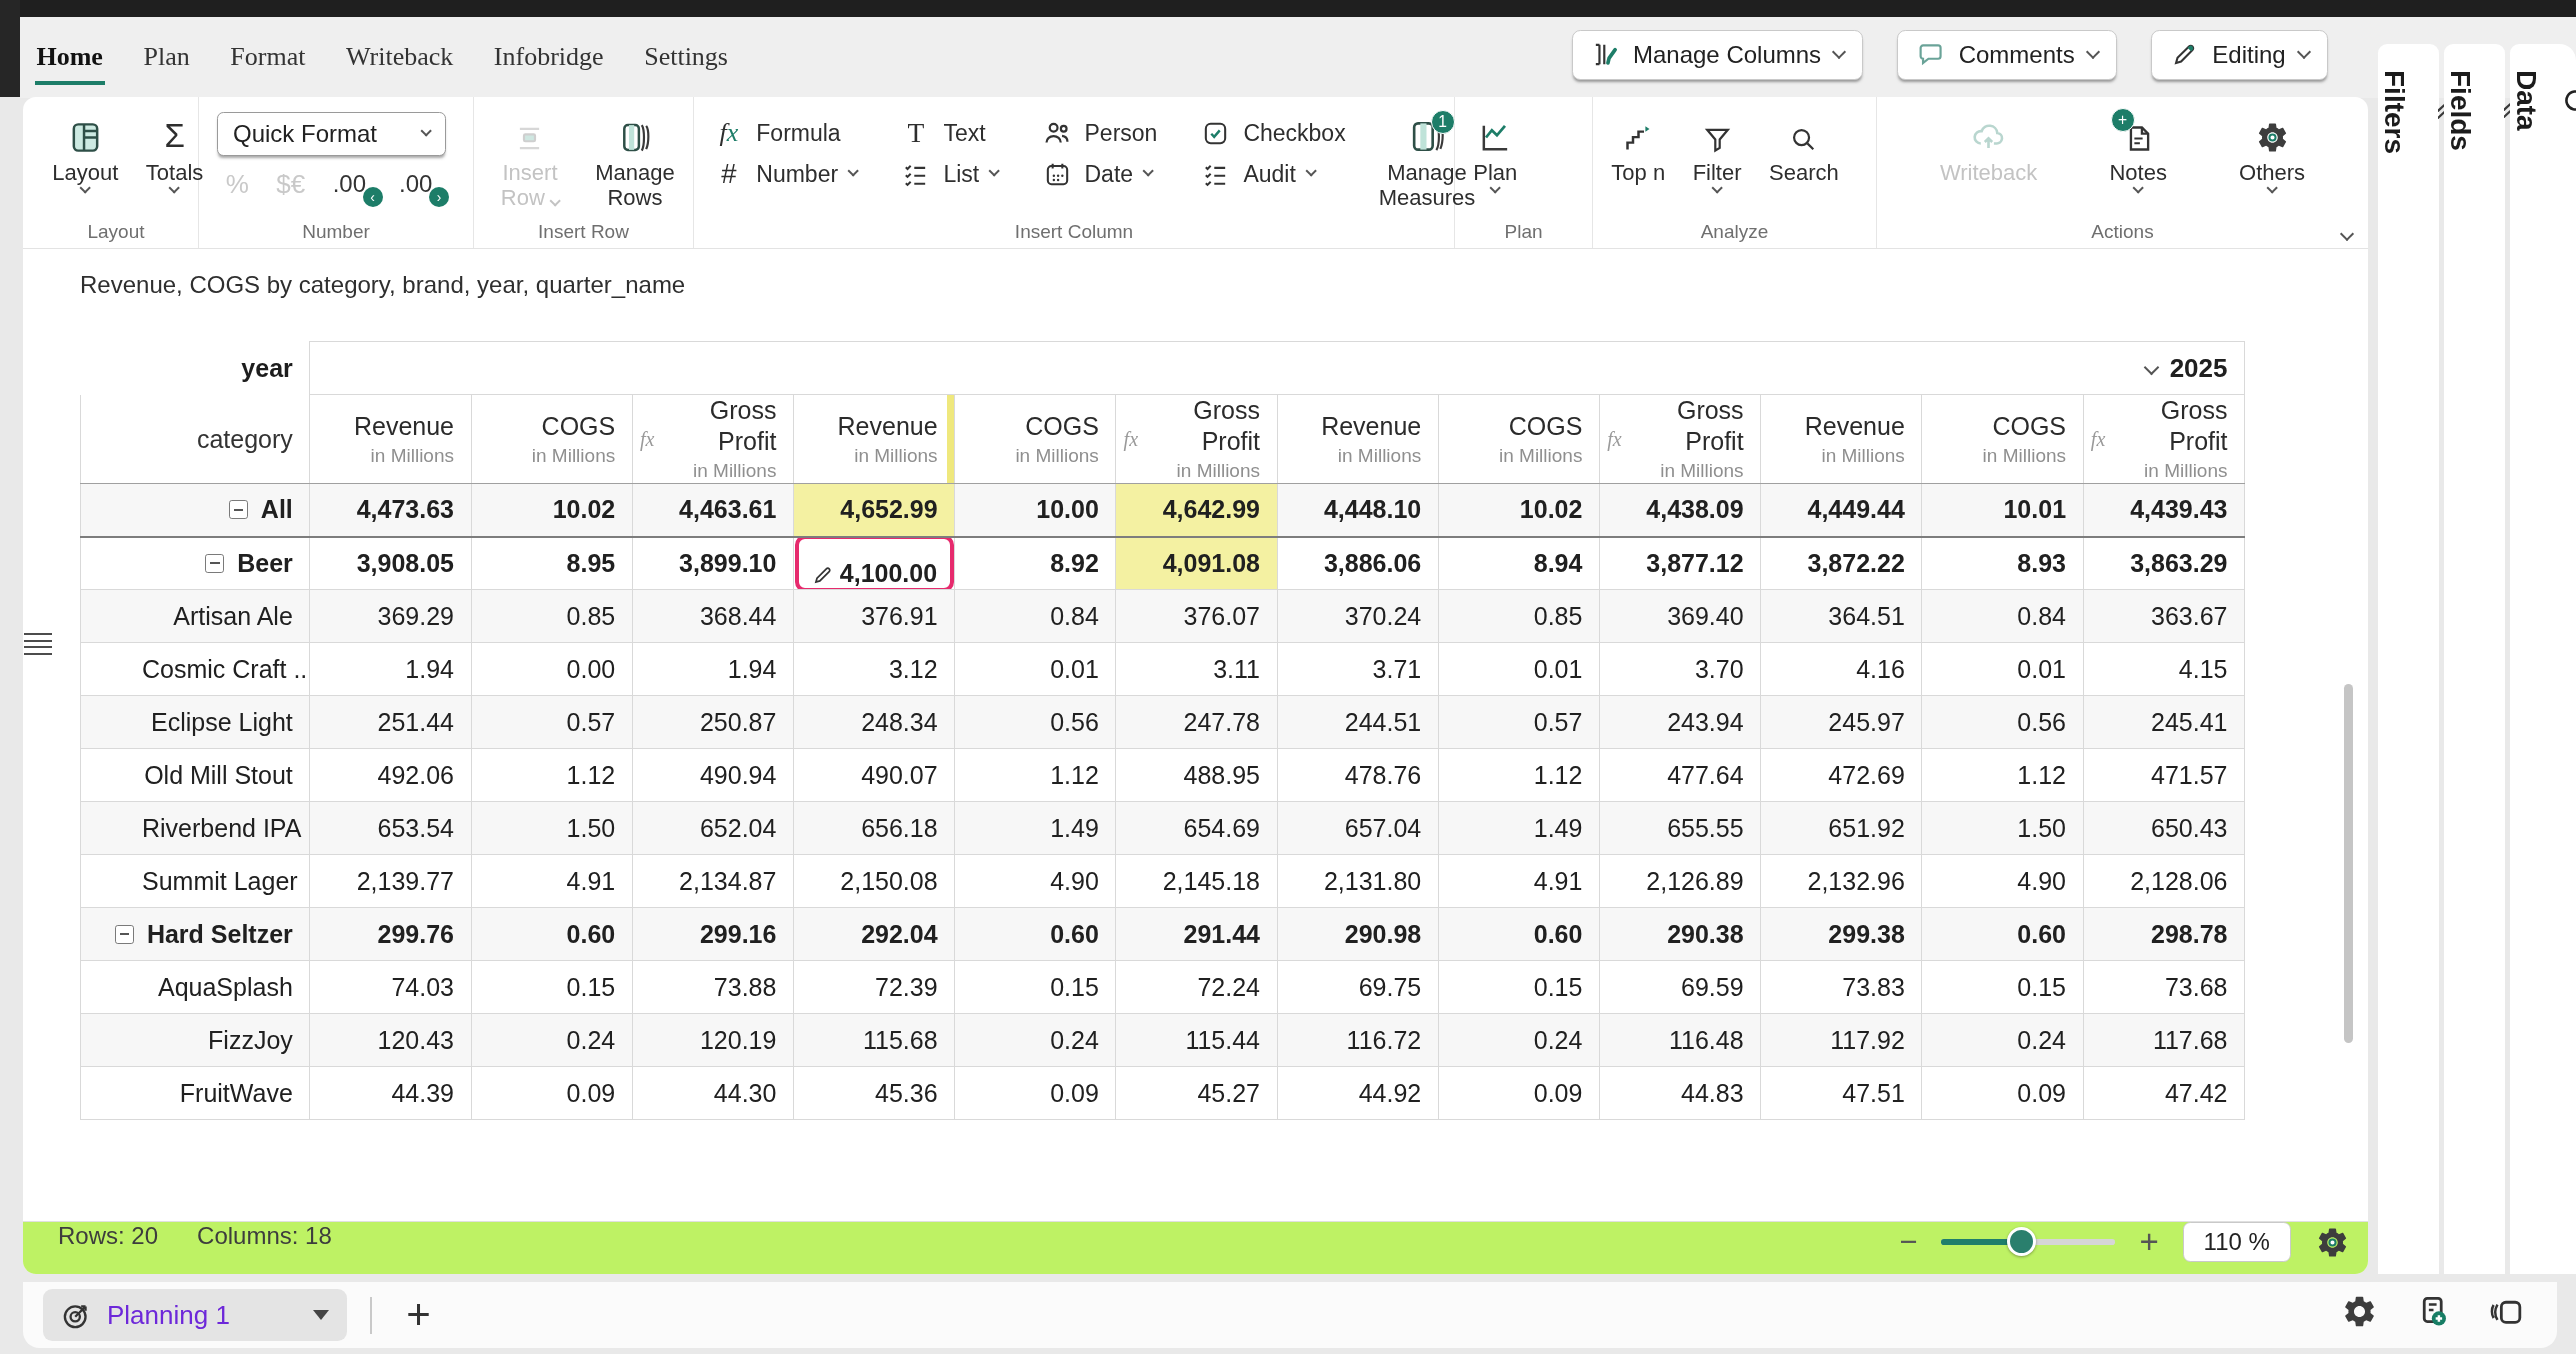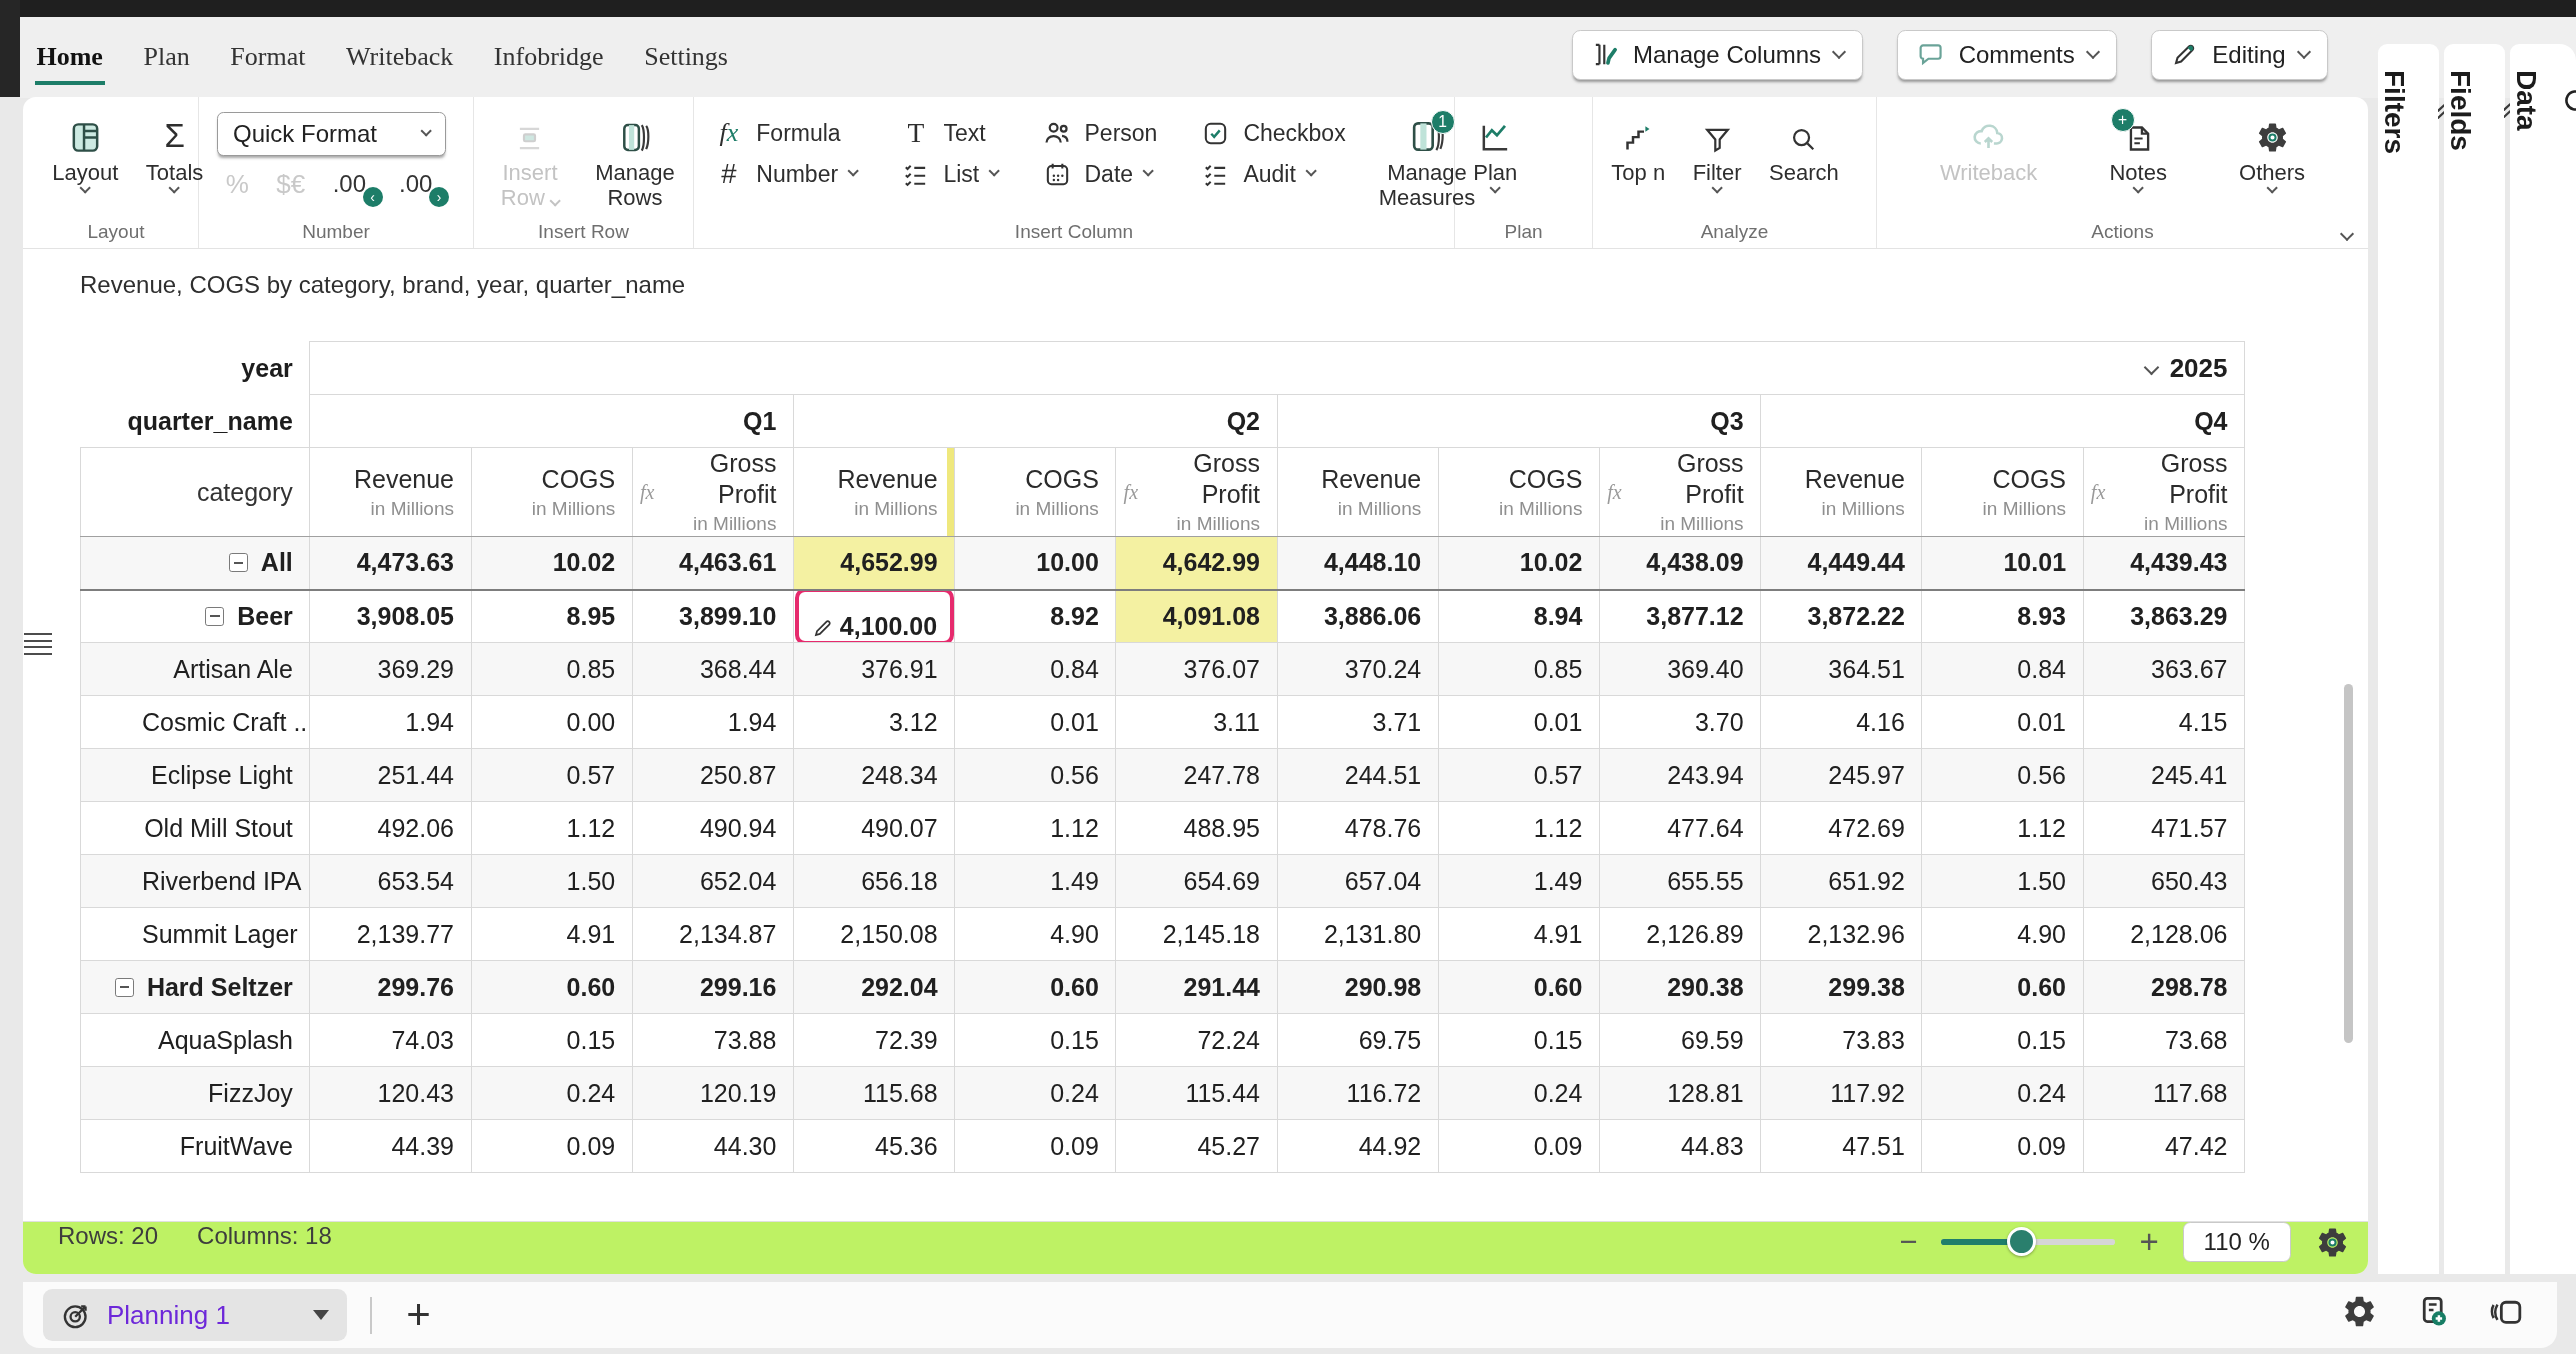--- a/index.html
+++ b/index.html
@@ -417,27 +417,20 @@
           <col style="width:161px">
           <col style="width:161px">
           <col style="width:161px">
           <col style="width:161px">
         </colgroup>
         <tbody>
           <tr>
             <td class="lblcell y">year</td>
             <td class="yearval" colspan="12"><span class="vchev"></span>2025</td>
           </tr>
-          <tr>
-            <td class="lblcell q">quarter_name</td>
-            <td class="qcell" colspan="3">Q1</td>
-            <td class="qcell" colspan="3">Q2</td>
-            <td class="qcell" colspan="3">Q3</td>
-            <td class="qcell" colspan="3">Q4</td>
-          </tr>
           <tr class="hrow">
             <td class="catcell">category</td>
             <td class="hdr">
               <div class="hm">Revenue<div class="sub">in Millions</div></div>
             </td>
             <td class="hdr">
               <div class="hm">COGS<div class="sub">in Millions</div></div>
             </td>
             <td class="hdr">
               <span class="fx">fx</span>
@@ -634,21 +627,21 @@
           <tr class="brand shade">
             <td class="rowlbl"><span>FizzJoy</span></td>
             <td class="val">120.43</td>
             <td class="val">0.24</td>
             <td class="val">120.19</td>
             <td class="val">115.68</td>
             <td class="val">0.24</td>
             <td class="val">115.44</td>
             <td class="val">116.72</td>
             <td class="val">0.24</td>
-            <td class="val">128.81</td>
+            <td class="val">116.48</td>
             <td class="val">117.92</td>
             <td class="val">0.24</td>
             <td class="val">117.68</td>
           </tr>
           <tr class="brand">
             <td class="rowlbl"><span>FruitWave</span></td>
             <td class="val">44.39</td>
             <td class="val">0.09</td>
             <td class="val">44.30</td>
             <td class="val">45.36</td>

